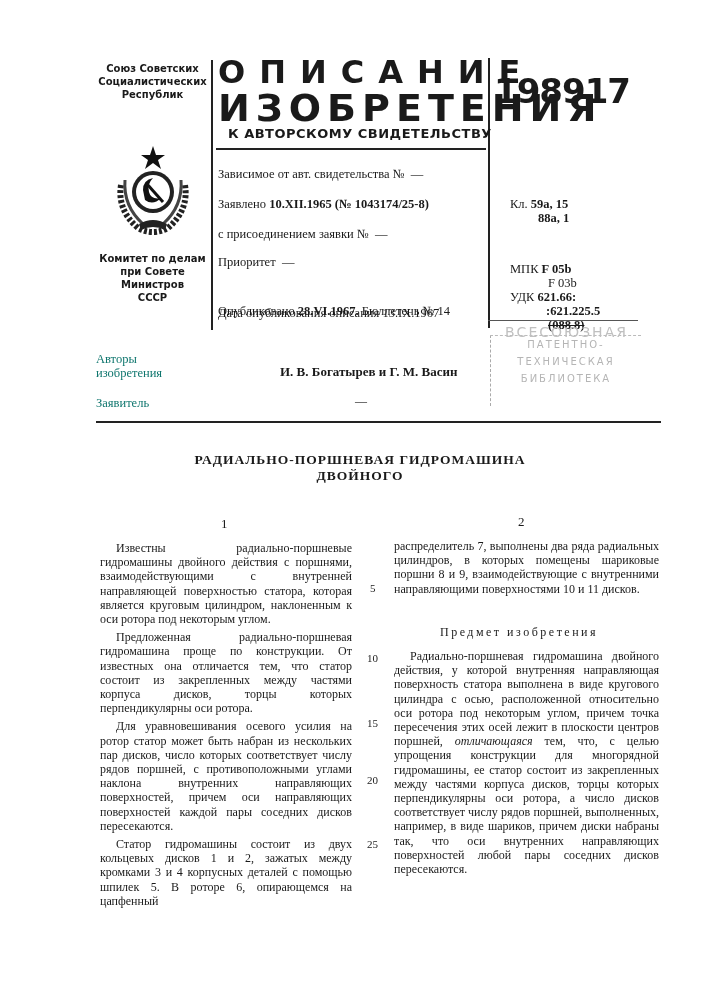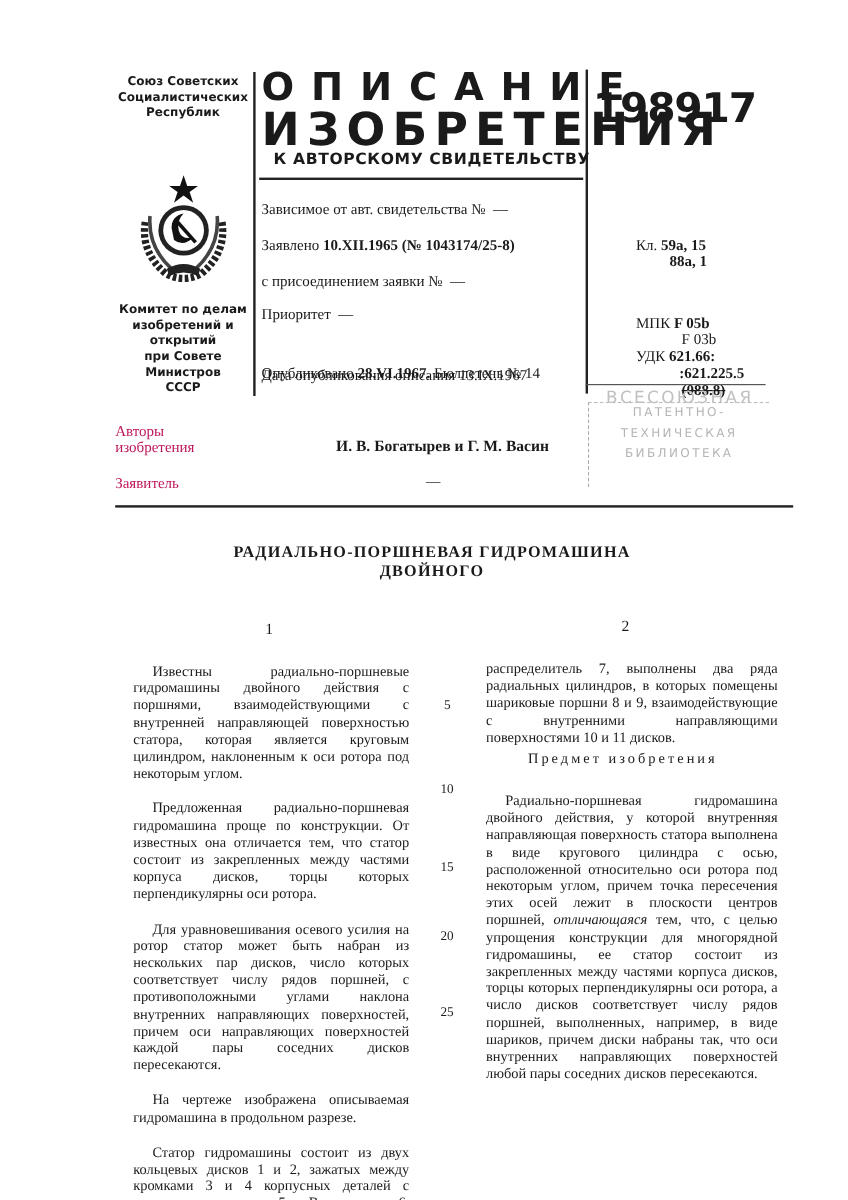--- a/index.html
+++ b/index.html
@@ -18,35 +18,35 @@
   
   .title1 { left: 218px; top: 52px; font-size: 32px; font-weight: bold; letter-spacing: 14px; line-height: 40px; }
   .title2 { left: 218px; top: 88px; font-size: 38px; font-weight: bold; letter-spacing: 6px; line-height: 40px; }
   .subtitle { left: 228px; top: 126px; font-size: 13px; font-weight: bold; letter-spacing: 0.5px; }
   .title-rule { left: 216px; top: 148px; width: 270px; height: 2px; background: #222; }
   .patent-no { left: 494px; top: 56px; font-size: 34px; font-weight: bold; letter-spacing: -1px; margin-top: 15px; }
 
   
   .meta { left: 218px; font-size: 12.5px; line-height: 16px; white-space: nowrap; }
   .meta b { font-weight: bold; }
-  .cls { left: 510px; font-size: 12.5px; line-height: 14px; white-space: nowrap; margin-left: 20px; }
+  .cls { left: 510px; font-size: 12.5px; line-height: 14px; white-space: nowrap; }
 
   
   .stamp { left: 490px; top: 335px; width: 150px; height: 70px; border-left: 1px dashed #aaa; border-top: 1px dashed #bbb;
            color: #b5b5b5; font-size: 10px; text-align: center; line-height: 17px; letter-spacing: 2px; }
 
   
-  .auth-label { left: 96px; font-size: 12.5px; line-height: 14px; color: #be185d; }
+  .auth-label { left: 96px; font-size: 12.5px; line-height: 14px; color: #0f766e; }
   .auth-names { left: 280px; top: 364px; font-size: 13px; font-weight: bold; }
   .hr-main { left: 96px; top: 421px; width: 565px; height: 2px; background: #222; }
   .doc-title { left: 150px; top: 452px; width: 420px; text-align: center; font-size: 13.5px; font-weight: bold; letter-spacing: 1px; line-height: 16px; }
 
   
   .col { font-size: 12px; line-height: 14.2px; text-align: justify; }
-  .col p { margin: 15px; text-indent: 16px; }
+  .col p { margin: 4px; text-indent: 16px; }
   .col-left { left: 96px; top: 537px; width: 260px; }
   .col-right { left: 390px; top: 535px; width: 273px; }
   .col-num { font-size: 13px; }
   .ln { font-size: 11px; color: #222; }
   .section-head { left: 440px; top: 625px; font-size: 12px; letter-spacing: 2.5px; }
   i { font-style: italic; }
 </style>
 </head>
 <body>
 
@@ -65,21 +65,20 @@
     <circle cx="50" cy="52" r="21" fill="#222"></circle>
     <circle cx="50" cy="52" r="17" fill="#fff"></circle>
     <path d="M40,50 Q40,40 50,38 Q44,44 46,52 Q48,60 58,58 Q50,66 42,60" fill="#111"></path>
     <line x1="44" y1="44" x2="60" y2="62" stroke="#111" stroke-width="3"></line>
     <path d="M36,84 Q50,76 64,84 L62,90 Q50,84 38,90 Z" fill="#222"></path>
   </svg>
 </div>
 
 <div class="abs left-col sans" style="top:252px;">
   <div>Комитет по делам</div>
-  <div>изобретений и открытий</div>
   <div>при Совете Министров</div>
   <div>СССР</div>
 </div>
 
 <div class="abs vrule" style="left:211px; top:60px; height:270px;"></div>
 <div class="abs vrule" style="left:488px; top:58px; height:270px;"></div>
 
 <div class="abs title1 sans">ОПИСАНИЕ</div>
 <div class="abs title2 sans">ИЗОБРЕТЕНИЯ</div>
 <div class="abs subtitle sans">К АВТОРСКОМУ СВИДЕТЕЛЬСТВУ</div>
@@ -156,21 +155,20 @@
   <div>РАДИАЛЬНО-ПОРШНЕВАЯ ГИДРОМАШИНА ДВОЙНОГО</div>
 </div>
 
 <div class="abs col-num" style="left:221px; top:516px;">1</div>
 <div class="abs col-num" style="left:518px; top:514px;">2</div>
 
 <div class="abs col col-left">
   <p>Известны радиально-поршневые гидромашины двойного действия с поршнями, взаимодействующими с внутренней направляющей поверхностью статора, которая является круговым цилиндром, наклоненным к оси ротора под некоторым углом.</p>
   <p>Предложенная радиально-поршневая гидромашина проще по конструкции. От известных она отличается тем, что статор состоит из закрепленных между частями корпуса дисков, торцы которых перпендикулярны оси ротора.</p>
   <p>Для уравновешивания осевого усилия на ротор статор может быть набран из нескольких пар дисков, число которых соответствует числу рядов поршней, с противоположными углами наклона внутренних направляющих поверхностей, причем оси направляющих поверхностей каждой пары соседних дисков пересекаются.</p>
-  <p>На чертеже изображена описываемая гидромашина в продольном разрезе.</p>
   <p>Статор гидромашины состоит из двух кольцевых дисков 1 и 2, зажатых между кромками 3 и 4 корпусных деталей с помощью шпилек 5. В роторе 6, опирающемся на цапфенный</p>
 </div>
 
 <div class="abs ln" style="left:370px; top:582px;">5</div>
 <div class="abs ln" style="left:367px; top:652px;">10</div>
 <div class="abs ln" style="left:367px; top:717px;">15</div>
 <div class="abs ln" style="left:367px; top:774px;">20</div>
 <div class="abs ln" style="left:367px; top:838px;">25</div>
 
 <div class="abs col col-right">

